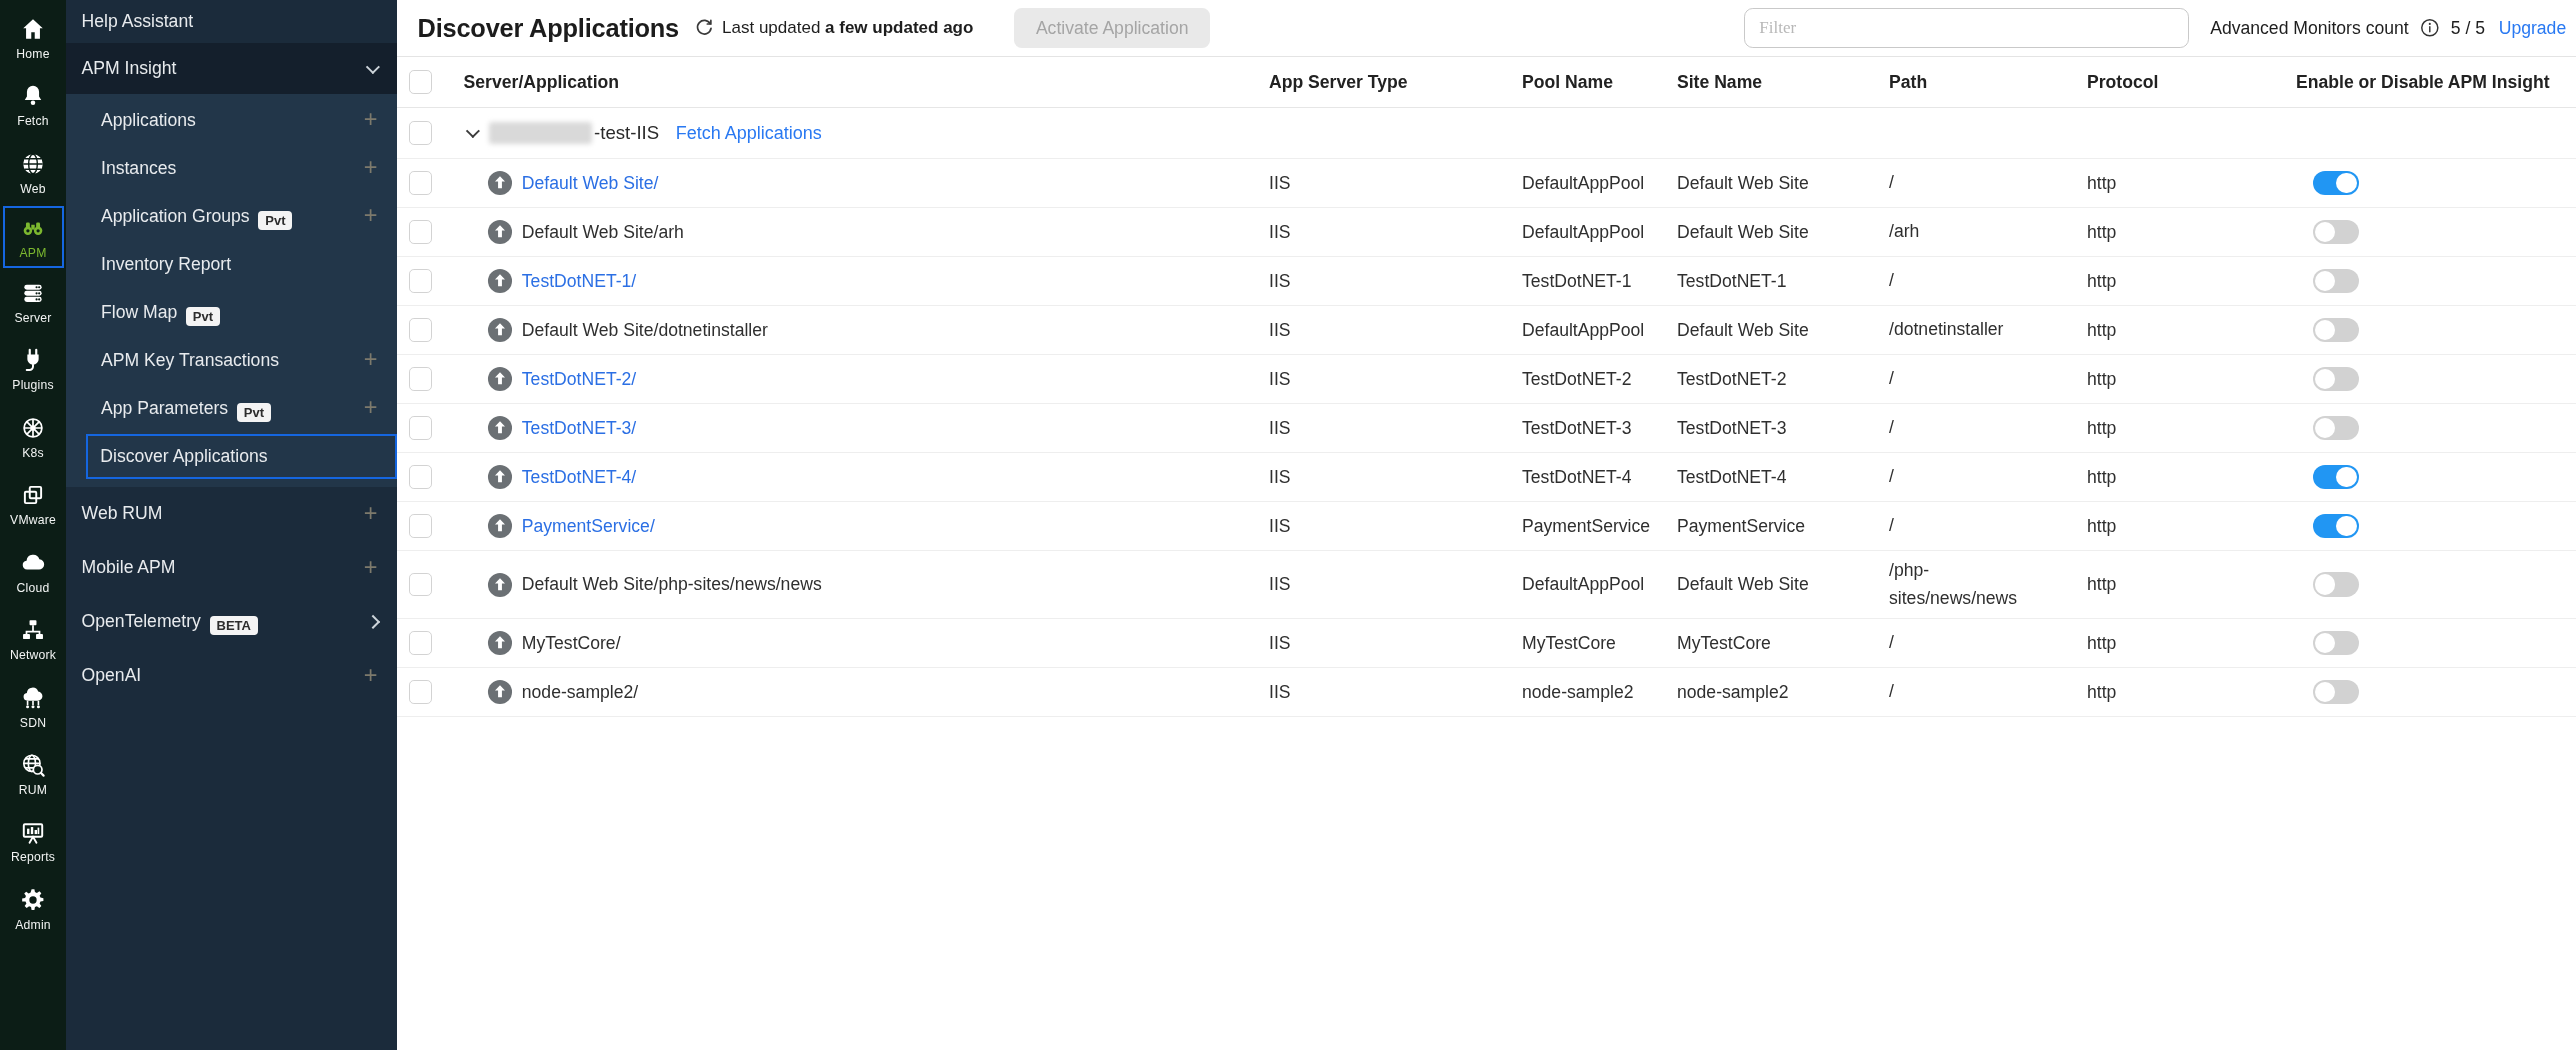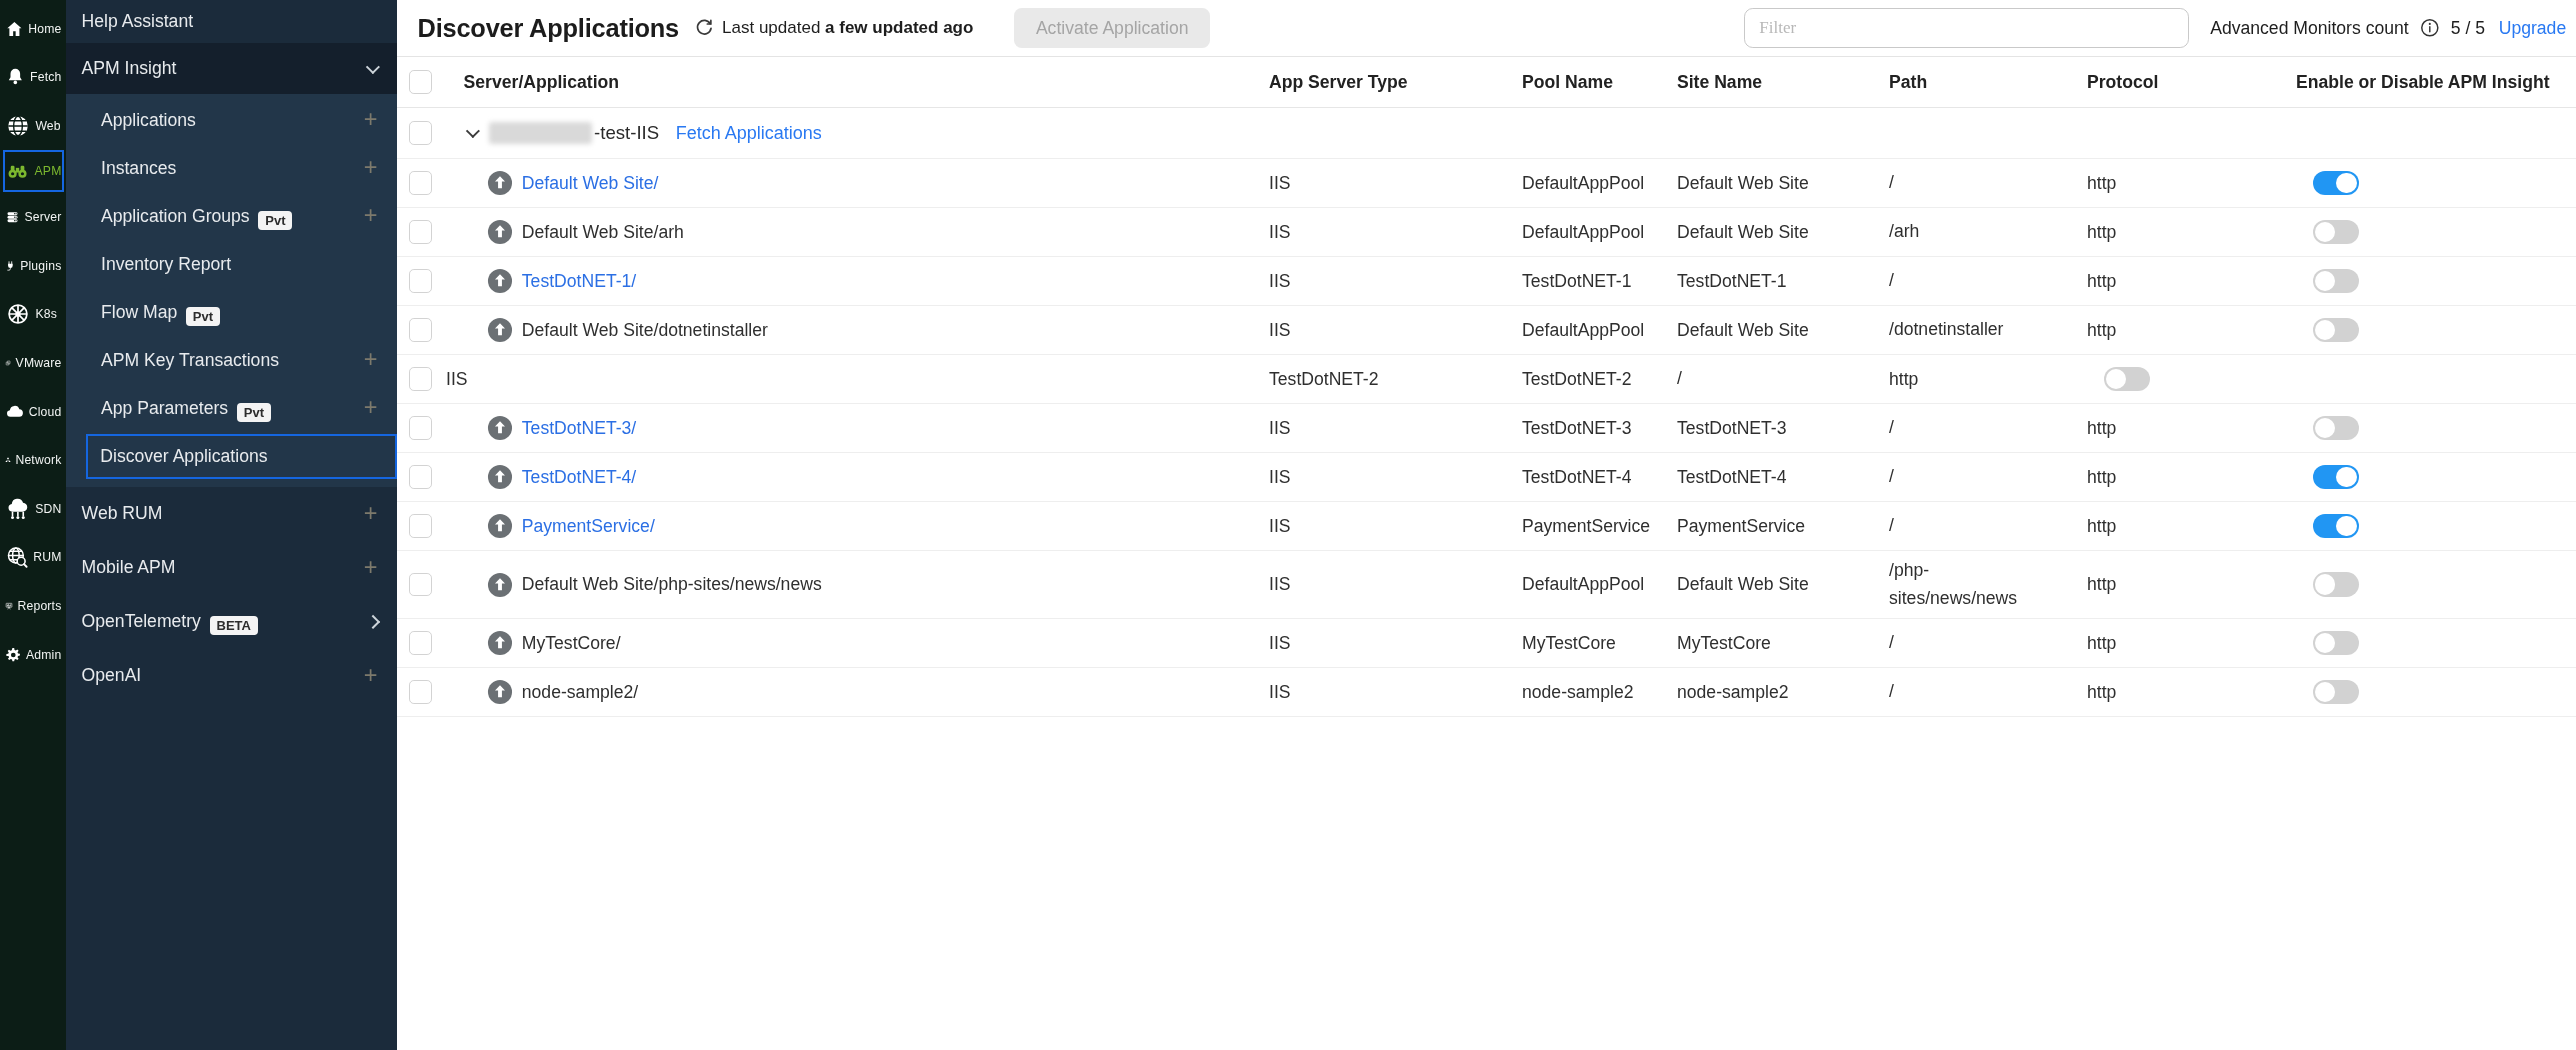--- a/index.html
+++ b/index.html
@@ -4,21 +4,21 @@
 <style>
   * { box-sizing: border-box; margin: 0; padding: 0; }
   html,body { width:2576px; height:1051px; }
   body {
     font-family: "Liberation Sans", sans-serif;
     background:#ffffff; color:#2b2b2b;
     display:flex; overflow:hidden;
   }
   
   .rail { width:66px; background:#0c1d16; flex-shrink:0; display:flex; flex-direction:column; align-items:center; padding-top:3.9px; }
-  .rail-item { width:61px; display:flex; flex-direction:row; align-items:center; gap:4.9px; padding:9.8px 0 8.8px; cursor:pointer; border:2.9px solid transparent; }
+  .rail-item { width:61px; display:flex; flex-direction:column; align-items:center; gap:4.9px; padding:9.8px 0 8.8px; cursor:pointer; border:2.9px solid transparent; }
   .rail-item .ic { width:26px; height:26px; display:flex; align-items:center; justify-content:center; }
   .rail-item .ic svg { width:100%; height:100%; }
   .rail-item .lb { font-size:12.2px; color:#f2f4f3; letter-spacing:0.2px; }
   .rail-item.active { border:2.9px solid #1566e0; padding:6.8px 0 5.9px; }
   .rail-item.active .lb { color:#7cb82f; }
   
   .menu { width:331px; background:#1b2b3b; flex-shrink:0; color:#e8ebee; font-size:17.6px; display:flex; flex-direction:column; }
   .menu-top { height:43px; display:flex; align-items:center; padding:0 15.6px; cursor:pointer; }
   .menu-header { height:51px; background:#141f2c; display:flex; align-items:center; padding:0 19.6px 0 15.6px; cursor:pointer; }
   .submenu { background:#223649; padding:2px 0 5.9px; }
@@ -471,20 +471,27 @@
           <div>
             <div class="toggle off">
               <div class="knob"></div>
             </div>
           </div>
         </div>
         <div class="trow">
           <div>
             <div class="cb"></div>
           </div>
+          <div class="namecell">
+            <span class="uparrow"><svg viewBox="0 0 27 27">
+                <circle cx="13.5" cy="13.5" r="12.5" fill="#6b7074"></circle>
+                <path fill="#fff" d="M13.5 6.6l5.2 5.4h-3.2v7h-4v-7H8.3z"></path>
+              </svg></span>
+            <span class="appname link">TestDotNET-2/</span>
+          </div>
           <div class="cell app-server-type">IIS</div>
           <div class="cell pool-name">TestDotNET-2</div>
           <div class="cell site-name">TestDotNET-2</div>
           <div class="cell path">/</div>
           <div class="cell protocol">http</div>
           <div>
             <div class="toggle off">
               <div class="knob"></div>
             </div>
           </div>

